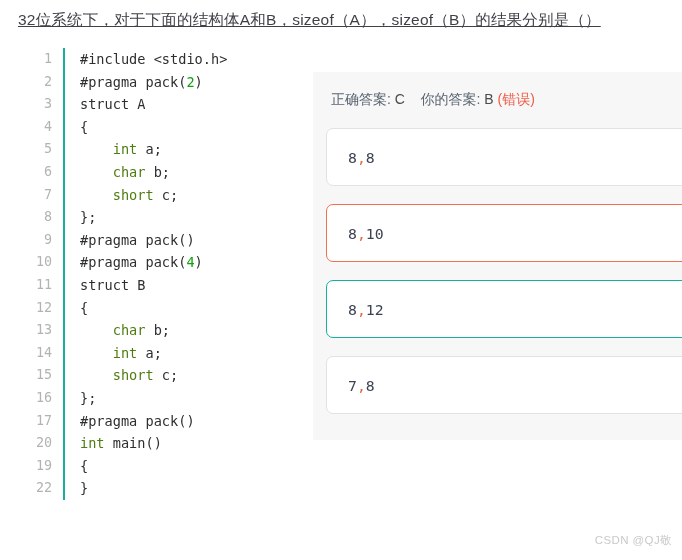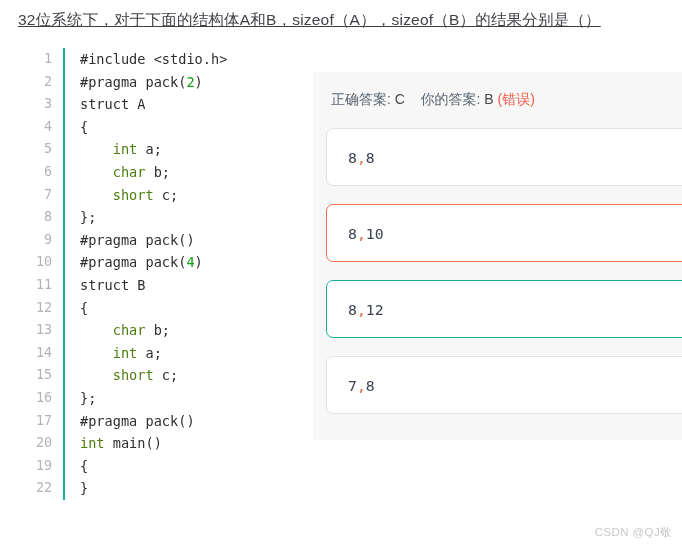--- a/index.html
+++ b/index.html
@@ -112,21 +112,21 @@
     width: 420px;
   }
   .option-box.state-wrong  { border-color: #ef7050; }
   .option-box.state-correct{ border-color: #14b09a; }
   .option-box .sep { color: #e06c3b; }
 
   
   #watermark {
     position: absolute;
     right: 10px;
-    bottom: 20px;
+    bottom: 12px;
     font-size: 11.5px;
     color: #c9c9c9;
     letter-spacing: 0.4px;
     white-space: nowrap;
     margin-left: 14px;
   }
 </style>
 </head>
 <body>
 

